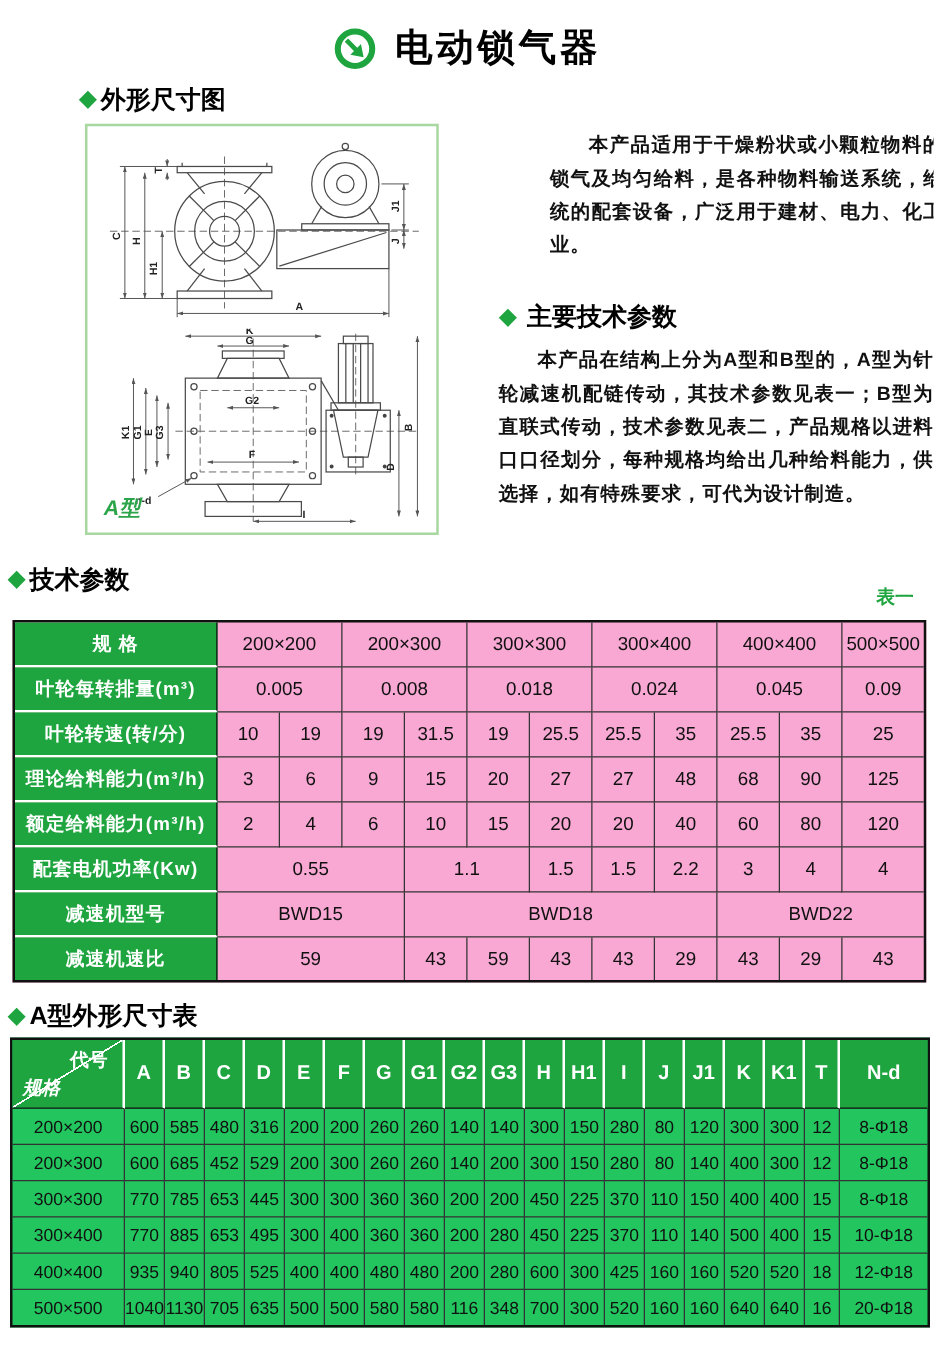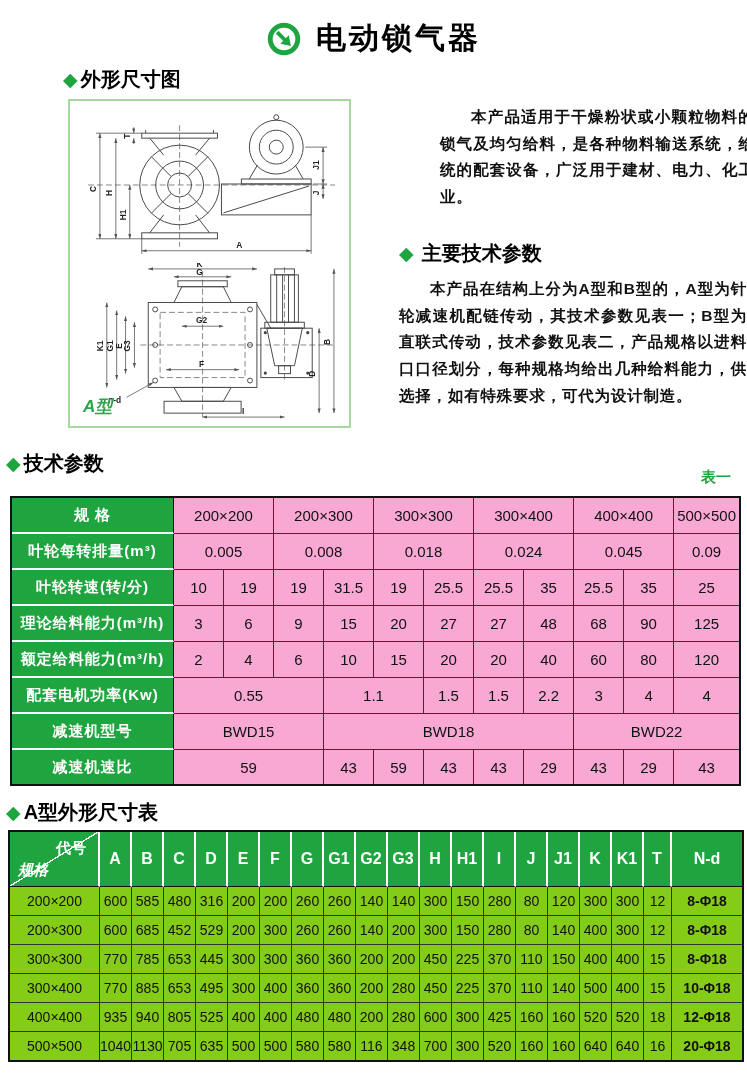--- a/index.html
+++ b/index.html
@@ -41,26 +41,26 @@
   
   .t1{position:absolute;left:10px;top:496px;width:727px;border:2px solid #111;background:#f9a8d4;}
   .t1 td{height:34px;font-size:15px;border-right:1px solid #333;border-bottom:1px solid #333;color:#111;}
   .t1 tr td:last-child{border-right:none;}
   .t1 tr:last-child td{border-bottom:none;}
   .t1 td.g{background:#1fa53f;color:#fff;font-weight:600;border-right:1.5px solid #111;
            border-bottom:2px solid #fff;letter-spacing:1px;}
   .t1 tr:last-child td.g{border-bottom:none;}
 
   
-  .t2{position:absolute;left:8px;top:830px;width:732px;border:2px solid #111;background:#84cc16;}
+  .t2{position:absolute;left:8px;top:830px;width:732px;border:2px solid #111;background:#22c55e;}
   .t2 th{height:54px;background:#1fa53f;color:#fff;font-size:16px;font-weight:bold;
          border-right:2px solid #fff;border-bottom:1.5px solid #111;}
   .t2 tr th:last-child{border-right:none;}
   .t2 td{height:28px;font-size:14px;border-right:1px solid #333;border-bottom:1px solid #333;color:#111;}
-  .t2 tr td:last-child{border-right:none;font-weight:bold;}
+  .t2 tr td:last-child{border-right:none;}
   .t2 tbody tr:last-child td{border-bottom:none;}
   .corner{position:relative;background:
       linear-gradient(to bottom right,#1fa53f 49.3%,#ffffff 49.3%,#ffffff 50.7%,#1fa53f 50.7%) !important;}
   .corner .c-top{position:absolute;top:7px;right:12px;font-size:15px;}
   .corner .c-bot{position:absolute;bottom:6px;left:8px;font-size:15px;font-style:italic;}
 </style>
 </head>
 <body>
 
 <div class="page">

